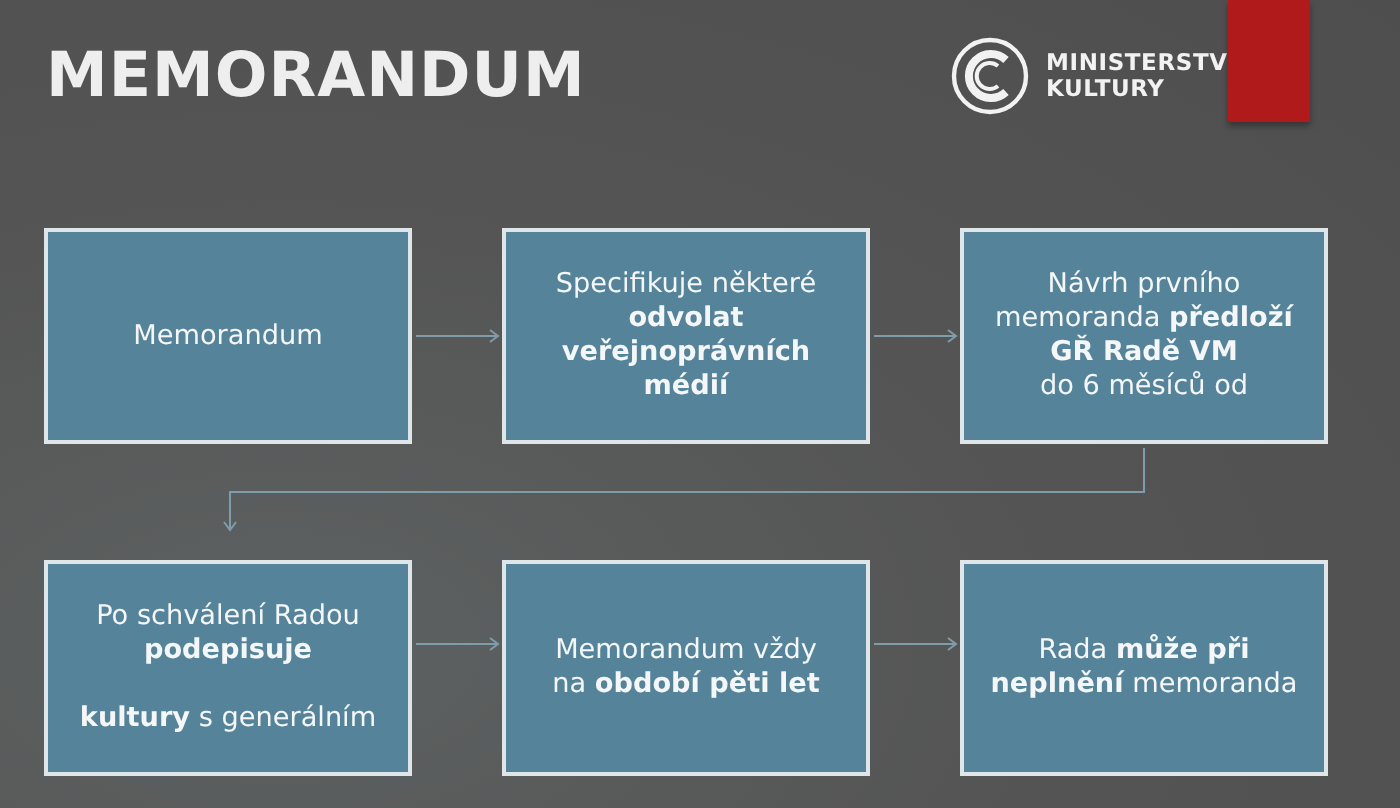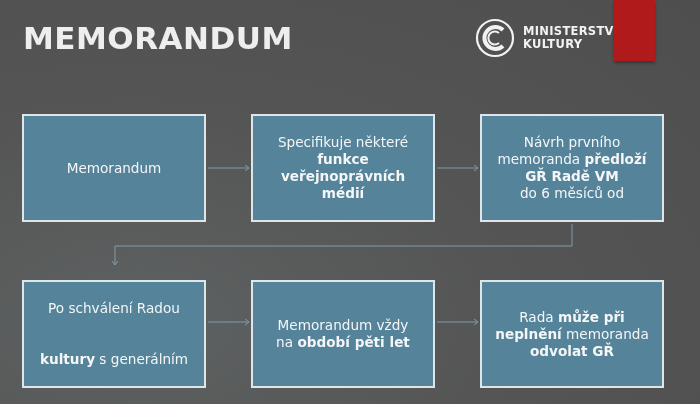--- a/index.html
+++ b/index.html
@@ -51,26 +51,26 @@
     <polyline points="245,319 249,322 245,325"></polyline>
     <line x1="437" y1="322" x2="478" y2="322"></line>
     <polyline points="474,319 478,322 474,325"></polyline>
   </g>
 </svg>
 
 <div class="box c1 r1">
     <div class="txt"><span>Memorandum</span><br></div>
   </div>
 <div class="box c2 r1">
-    <div class="txt"><span>Specifikuje některé</span><br><b>funkce</b><br><b>veřejnoprávních</b><br><b>médií</b></div>
+    <div class="txt"><span>Specifikuje některé</span><br><b>odvolat</b><br><b>veřejnoprávních</b><br><b>médií</b></div>
   </div>
 <div class="box c3 r1">
     <div class="txt"><span>Návrh prvního</span><br><span>memoranda </span><b>předloží</b><br><b>GŘ Radě VM</b><br><span>do 6 měsíců od</span><br></div>
   </div>
 <div class="box c1 r2">
-    <div class="txt"><span>Po schválení Radou</span><br><br><br><b>kultury</b><span> s generálním</span><br></div>
+    <div class="txt"><span>Po schválení Radou</span><br><b>podepisuje</b><br><br><b>kultury</b><span> s generálním</span><br></div>
   </div>
 <div class="box c2 r2">
     <div class="txt"><span>Memorandum vždy</span><br><span>na </span><b>období pěti let</b></div>
   </div>
 <div class="box c3 r2">
-    <div class="txt"><span>Rada </span><b>může při</b><br><b>neplnění</b><span> memoranda</span><br><b>odvolat GŘ</b></div>
+    <div class="txt"><span>Rada </span><b>může při</b><br><b>neplnění</b><span> memoranda</span><br></div>
   </div>
 
 </body></html>

